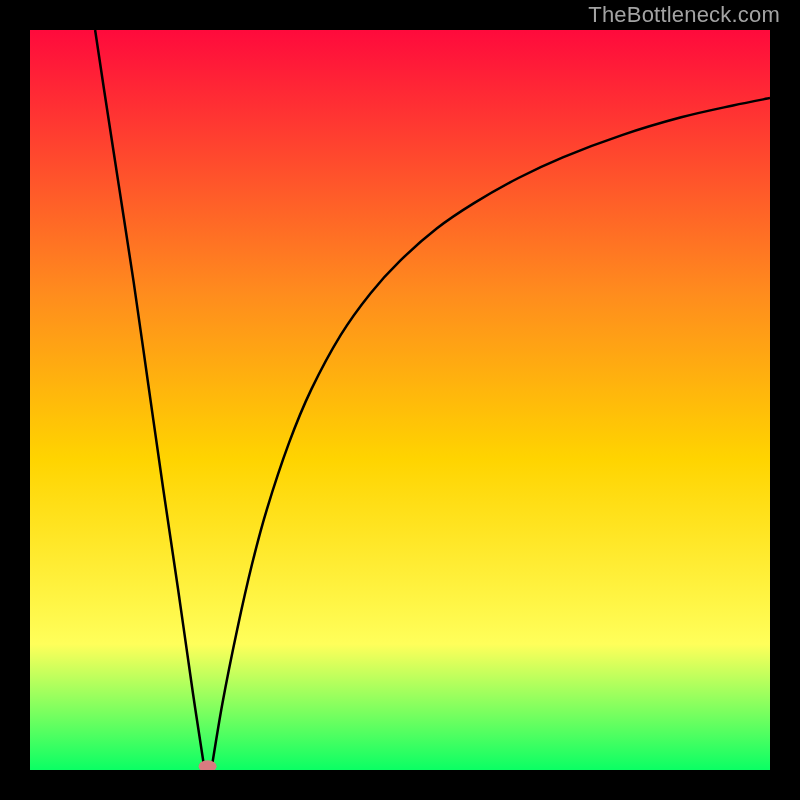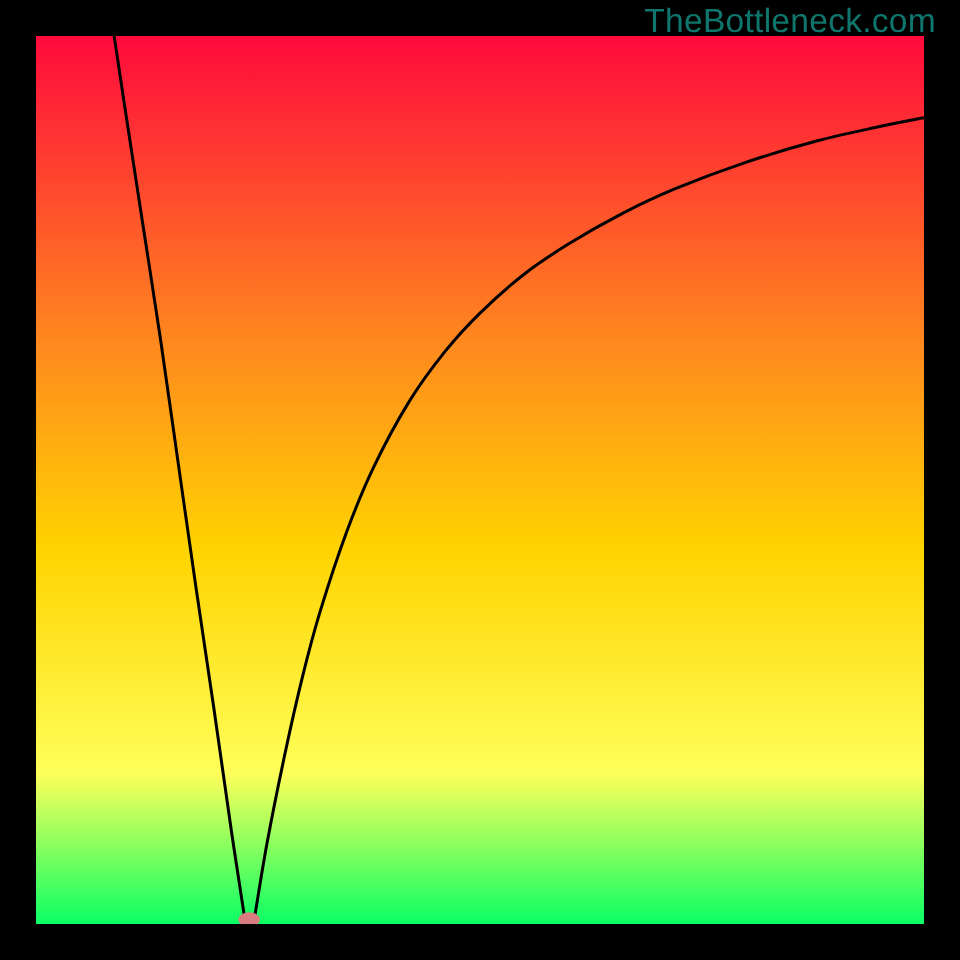--- a/index.html
+++ b/index.html
@@ -14,22 +14,22 @@
   .frame {
     position: relative;
     width: 800px;
     height: 800px;
     background: #000;
   }
   .watermark {
     position: absolute;
     top: 2px;
     right: 20px;
-    color: #0f766e;
-    font-size: 28px;
+    color: #a3a3a3;
+    font-size: 22px;
     font-weight: 400;
     letter-spacing: 0.2px;
     z-index: 20;
   }
   .plot-wrap {
     position: absolute;
     left: 30px;
     top: 30px;
     width: 740px;
     height: 740px;

